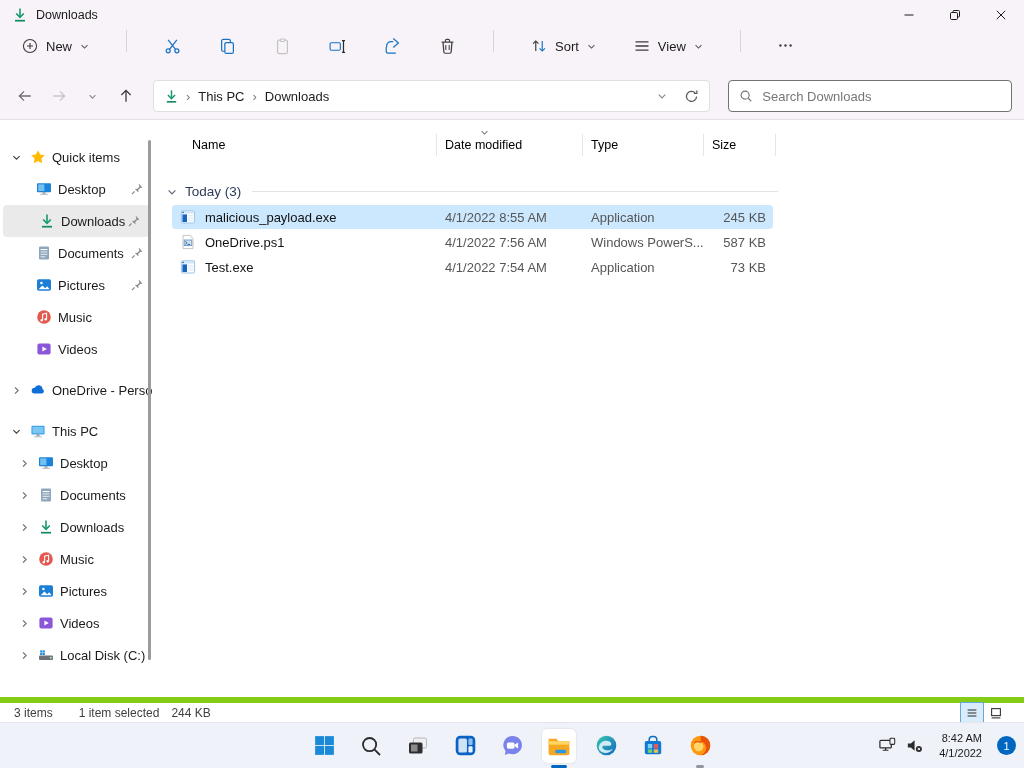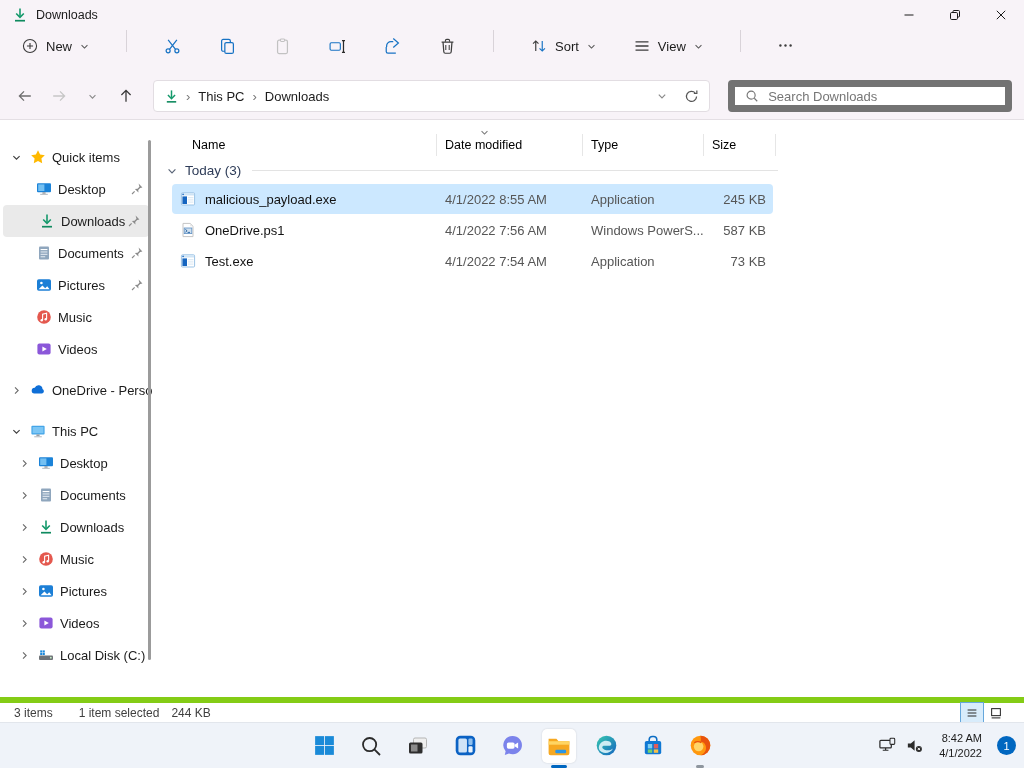--- a/index.html
+++ b/index.html
@@ -22,21 +22,21 @@
   .cbtn { display:flex; align-items:center; gap:7px; padding:7px 9px; border-radius:5px; font-size:13px; color:#1b1b1b; background:transparent; border:none; cursor:default; }
   .cbtn.disabled { opacity:.9; }
   .vdiv { width:1px; height:22px; background:#d9d3d9; margin:0 9px; }
 
   .navrow { height:44px; display:flex; align-items:center; padding:0 12px 0 10px; gap:4px; }
   .navbtn { width:30px; height:30px; display:grid; place-items:center; border-radius:4px; }
   .addressbar { margin-left:8px; width:562px; height:32px; background:#fff; border:1px solid #e2dde2; border-radius:4px; display:flex; align-items:center; padding:0 10px; gap:6px; font-size:13px; color:#1b1b1b; }
   .addressbar .crumb { padding:2px 5px; border-radius:3px; }
   .addressbar .bsep { color:#777; font-size:13px; padding:0 1px; }
   .addressbar .spacer { flex:1; }
-  .searchbox { margin-left:14px; width:286px; height:32px; background:#fff; border:7px solid #737373; border-radius:4px; display:flex; align-items:center; padding:0 10px; gap:9px; }
+  .searchbox { margin-left:14px; width:286px; height:32px; background:#fff; border:1px solid #737373; border-radius:4px; display:flex; align-items:center; padding:0 10px; gap:9px; }
   .searchbox input { border:none; outline:none; flex:1; font-size:13px; font-family:inherit; color:#1b1b1b; background:transparent; }
   .searchbox input::placeholder { color:#767676; }
 
   
   .sidebar { position:absolute; left:0; top:121px; width:152px; bottom:71px; background:#fff; overflow:hidden; padding-top:20px; }
   .sidebar-scroll { position:absolute; left:148px; top:140px; width:3px; height:520px; background:#9b9b9b; border-radius:2px; }
   .side-item { height:32px; display:flex; align-items:center; font-size:13px; color:#1b1b1b; white-space:nowrap; }
   .side-item .schev { width:20px; display:grid; place-items:center; flex:0 0 20px; }
   .side-item .sicon { width:16px; height:16px; margin:0 6px 0 4px; flex:0 0 16px; }
   .side-item .slbl { overflow:hidden; }
@@ -45,23 +45,23 @@
   .side-item.qa-child { padding-left:32px; }
   .side-item.pc-child { padding-left:14px; }
   .side-item.selected { background:#eaeaea; border-radius:4px; margin:0 3px; }
   .side-item.gap { margin-top:9px; }
 
   .main { position:absolute; left:152px; top:121px; right:0; bottom:71px; background:#fff; padding-top:10px; }
   .colheaders { display:grid; grid-template-columns:265px 146px 121px 72px; margin-left:20px; width:604px; height:28px; align-items:center; font-size:12.5px; color:#000000; }
   .hcell { position:relative; height:22px; line-height:22px; border-right:1px solid #e6e6e6; padding-left:8px; }
   .hcell.first { padding-left:20px; }
   .sortchev { position:absolute; top:-7px; left:42px; }
-  .grouprow { display:flex; align-items:center; gap:7px; margin:4px 0 6px 14px; width:612px; font-size:13.5px; color:#2e3c58;text-align:center; }
+  .grouprow { display:flex; align-items:center; gap:7px; margin:25px 0 6px 14px; width:612px; font-size:13.5px; color:#2e3c58;text-align:center; }
   .grule { flex:1; height:1px; background:#e3e3e3; margin-left:4px; }
-  .file-row { display:grid; grid-template-columns:265px 146px 121px 72px; margin-left:20px; width:601px; height:30px; align-items:center; font-size:13px; border-radius:4px; margin-bottom:1px; }
+  .file-row { display:grid; grid-template-columns:265px 146px 121px 72px; margin-left:20px; width:601px; height:24px; align-items:center; font-size:13px; border-radius:4px; margin-bottom:1px; }
   .file-row.selected { background:#cce8ff; }
   .fcell { padding-left:8px; color:#565656; overflow:hidden; white-space:nowrap; }
   .fcell.name { display:flex; align-items:center; gap:9px; color:#121212; padding-left:8px; }
   .fcell.size { text-align:right; padding-right:10px; }
 
   
   .statusbar { position:absolute; left:0; right:0; bottom:46px; height:25px; background:#fff; border-top:6px solid #84cc16; display:flex; align-items:center; padding-left:14px; font-size:12px; color:#3f3f3f; }
   .statusbar .s1 { margin-right:26px; }
   .statusbar .s2 { margin-right:12px; }
   .viewtoggles { margin-left:auto; display:flex; margin-right:16px; }

